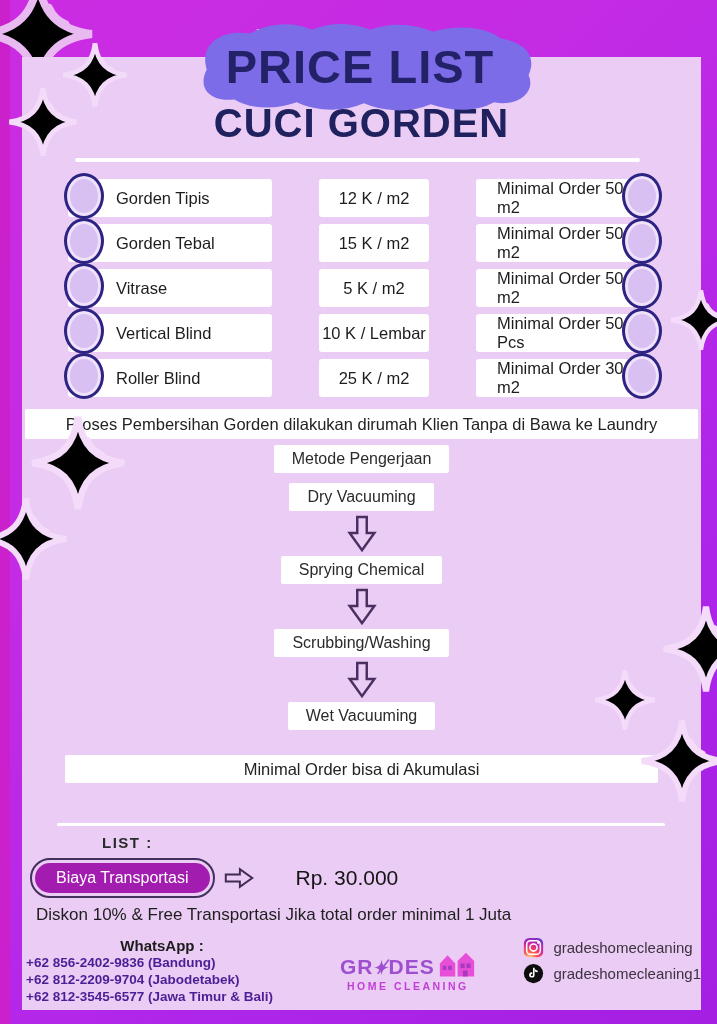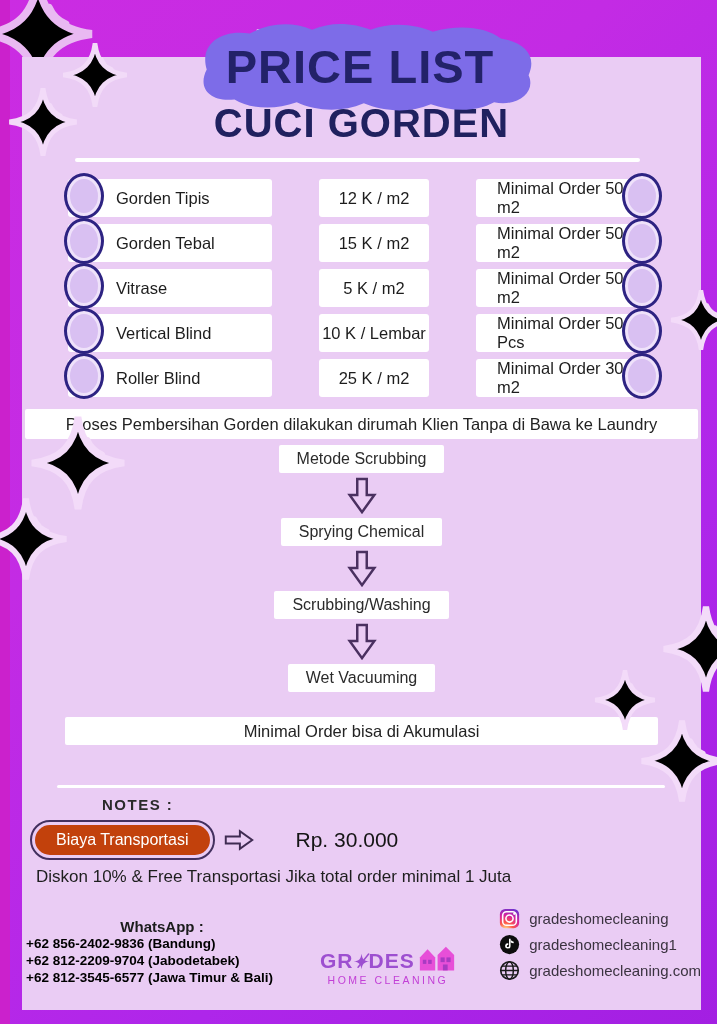--- a/index.html
+++ b/index.html
@@ -49,33 +49,33 @@
   .flow{display:flex;flex-direction:column;align-items:center;}
   .step-box{background:#ffffff;border-radius:2px;padding:0 18px;height:28px;display:flex;align-items:center;
     justify-content:center;font-size:16px;color:#2b2b2b;}
   .m-title{margin-top:6px;}
   .m-step1{margin-top:10px;}
   .arrow-down{margin:4px 0 3px 0;}
   
   .notes-head{margin:8px 0 0 80px;font-size:15px;letter-spacing:1.5px;color:#2a2a2a;font-weight:700;}
   .fee-row{display:flex;align-items:center;margin:8px 0 0 8px;height:38px;}
   .pill-outer{border:2.5px solid #43305f;border-radius:26px;padding:3px;}
-  .pill-inner{background:#c2410c;border-radius:22px;padding:6px 21px;color:#ffffff;font-size:16px;}
+  .pill-inner{background:#a21caf;border-radius:22px;padding:6px 21px;color:#ffffff;font-size:16px;}
   .fee-arrow{margin:0 10px 0 9px;}
   .fee-amount{font-size:21px;color:#151515;margin-left:32px;}
   .discount{margin:8px 0 0 14px;font-size:17px;color:#1e1e1e;}
   
-  .footer{display:flex;margin-top:21px;align-items:flex-end;}
+  .footer{display:flex;margin-top:12px;align-items:flex-start;}
   .wa{width:300px;}
   .wa-head{margin-left:60px;width:160px;text-align:center;font-size:15px;font-weight:700;color:#1c1c1c;}
-  .wa-num{margin-left:4px;font-size:13.5px;font-weight:700;color:#000000;line-height:1.27;}
+  .wa-num{margin-left:4px;font-size:13.5px;font-weight:700;color:#4c1d95;line-height:1.27;}
   .brand{width:160px;margin-left:8px;margin-top:14px;display:flex;flex-direction:column;align-items:center;}
   .brand-line{display:flex;align-items:flex-end;}
   .brand-name{font-size:21px;font-weight:900;color:#9d4fd0;letter-spacing:1px;line-height:1;}
-  .brand-tagline{font-size:10.5px;font-weight:400;letter-spacing:2.5px;color:#c23fd6;margin-top:3px;}
+  .brand-tagline{font-size:10.5px;font-weight:700;letter-spacing:2.5px;color:#c23fd6;margin-top:3px;}
   .socials{margin-left:36px;margin-top:0;}
   .soc-row{display:flex;align-items:center;margin-bottom:5px;}
   .soc-row svg{flex:0 0 auto;}
   .soc-handle{margin-left:9px;font-size:15px;color:#3b3340;}
 </style>
 </head>
 <body>
 
 <svg width="0" height="0" style="position:absolute">
   <defs>
@@ -185,39 +185,40 @@
       <div class="pbox min">
           <span>Minimal Order 30 m2</span>
           <span class="bullet right"></span>
         </div>
     </div>
   </div>
 
   <div class="wide-banner">Proses Pembersihan Gorden dilakukan dirumah Klien Tanpa di Bawa ke Laundry</div>
 
   <div class="flow">
-    <div class="step-box m-title">Metode Scrubbing</div>
+    <div class="step-box m-title">Metode Pengerjaan</div>
+    <div class="step-box m-step1">Dry Vacuuming</div>
     <svg class="arrow-down" width="30" height="38" viewBox="0 0 30 40">
         <path d="M10,2 h10 v17 h8 L15,37 2,19 h8 z" fill="none" stroke="#4a3060" stroke-width="2.6"></path>
       </svg>
     <div class="step-box">Sprying Chemical</div>
     <svg class="arrow-down" width="30" height="38" viewBox="0 0 30 40">
         <path d="M10,2 h10 v17 h8 L15,37 2,19 h8 z" fill="none" stroke="#4a3060" stroke-width="2.6"></path>
       </svg>
     <div class="step-box">Scrubbing/Washing</div>
     <svg class="arrow-down" width="30" height="38" viewBox="0 0 30 40">
         <path d="M10,2 h10 v17 h8 L15,37 2,19 h8 z" fill="none" stroke="#4a3060" stroke-width="2.6"></path>
       </svg>
     <div class="step-box">Wet Vacuuming</div>
   </div>
 
   <div class="mid-banner">Minimal Order bisa di Akumulasi</div>
 
   <div class="divider2"></div>
-  <div class="notes-head">NOTES :</div>
+  <div class="notes-head">LIST :</div>
 
   <div class="fee-row">
     <div class="pill-outer">
       <div class="pill-inner">Biaya Transportasi</div>
     </div>
     <svg class="fee-arrow" width="30" height="24" viewBox="0 0 34 26">
         <path d="M2,9 h16 V3 l14,10 -14,10 v-6 H2 z" fill="none" stroke="#3f2b52" stroke-width="2.2"></path>
       </svg>
     <div class="fee-amount">Rp. 30.000</div>
   </div>
@@ -264,30 +265,20 @@
         <span class="soc-handle">gradeshomecleaning</span>
       </div>
       <div class="soc-row">
         <svg width="21" height="21" viewBox="0 0 24 24">
           <circle cx="12" cy="12" r="11" fill="#0d0d0d"></circle>
           <path d="M13.2,5.5 v8.1 a3.1,3.1 0 1 1 -2.6,-3.05 v2.0 a1.25,1.25 0 1 0 0.85,1.18 V5.5 z" fill="#fff"></path>
           <path d="M13.2,5.5 c0.3,1.9 1.6,3.1 3.6,3.3 v1.9 c-1.5,-0.05 -2.7,-0.55 -3.6,-1.4 z" fill="#fff"></path>
         </svg>
         <span class="soc-handle">gradeshomecleaning1</span>
       </div>
-      <div class="soc-row">
-        <svg width="21" height="21" viewBox="0 0 24 24">
-          <circle cx="12" cy="12" r="10" fill="none" stroke="#1a1a1a" stroke-width="1.9"></circle>
-          <ellipse cx="12" cy="12" rx="4.4" ry="10" fill="none" stroke="#1a1a1a" stroke-width="1.7"></ellipse>
-          <line x1="2" y1="12" x2="22" y2="12" stroke="#1a1a1a" stroke-width="1.7"></line>
-          <line x1="3.5" y1="7" x2="20.5" y2="7" stroke="#1a1a1a" stroke-width="1.5"></line>
-          <line x1="3.5" y1="17" x2="20.5" y2="17" stroke="#1a1a1a" stroke-width="1.5"></line>
-        </svg>
-        <span class="soc-handle">gradeshomecleaning.com</span>
-      </div>
     </div>
   </div>
 </div>
 
 <div class="title-blob">
   <svg viewBox="0 0 380 95" preserveAspectRatio="none">
     <path d="M30,50 C22,24 45,8 75,13 C95,2 118,0 140,9 C160,0 184,2 201,9 C224,0 250,4 266,11 C296,3 322,7 337,18 C362,22 375,36 366,56 C374,73 355,89 330,84 C310,95 284,93 264,86 C240,96 214,93 194,85 C170,95 144,93 124,84 C99,93 74,90 59,81 C33,84 20,69 30,50 Z" fill="#7d6ce8"></path>
   </svg>
   <div class="title-text">PRICE LIST</div>
 </div>

